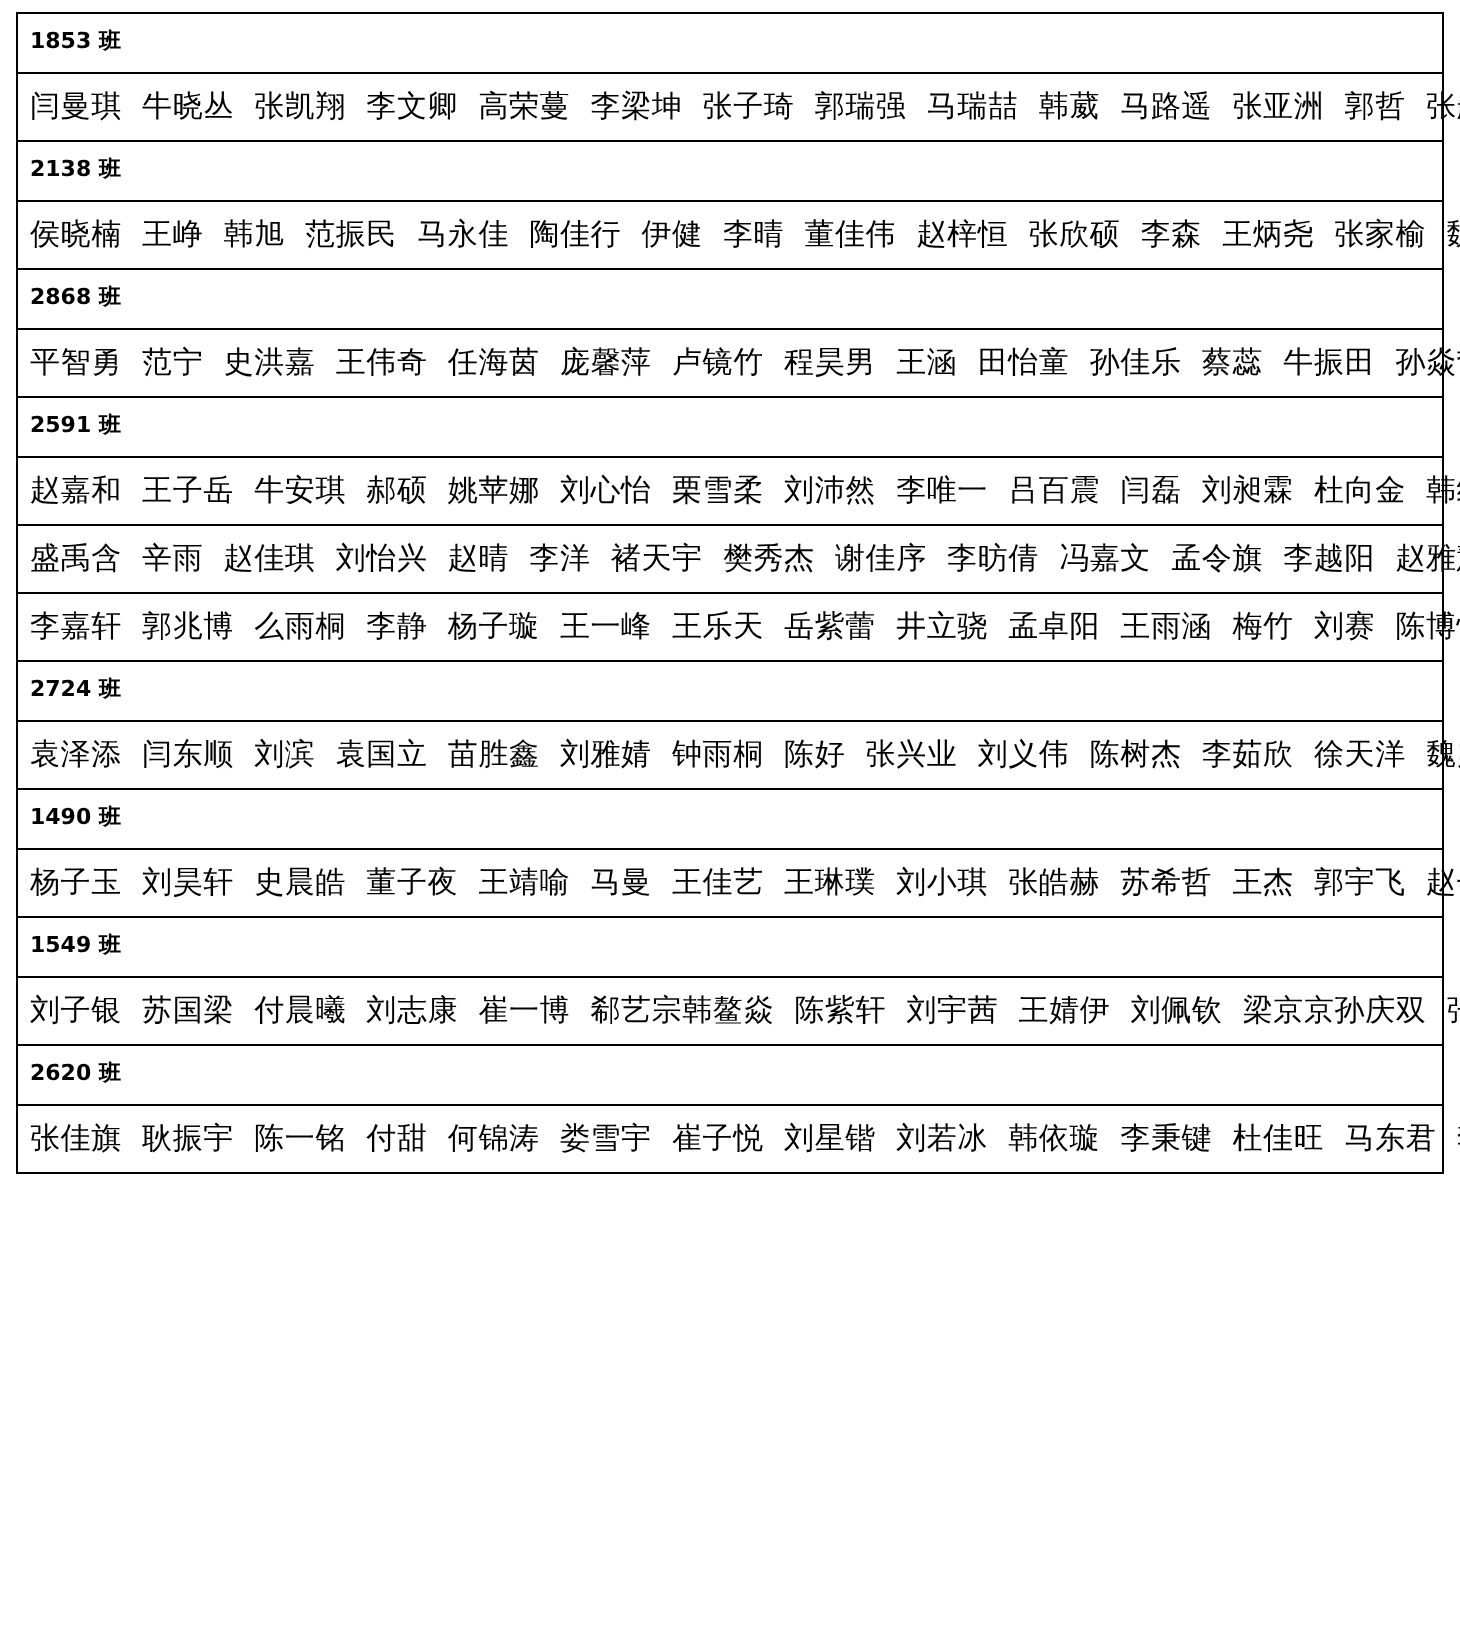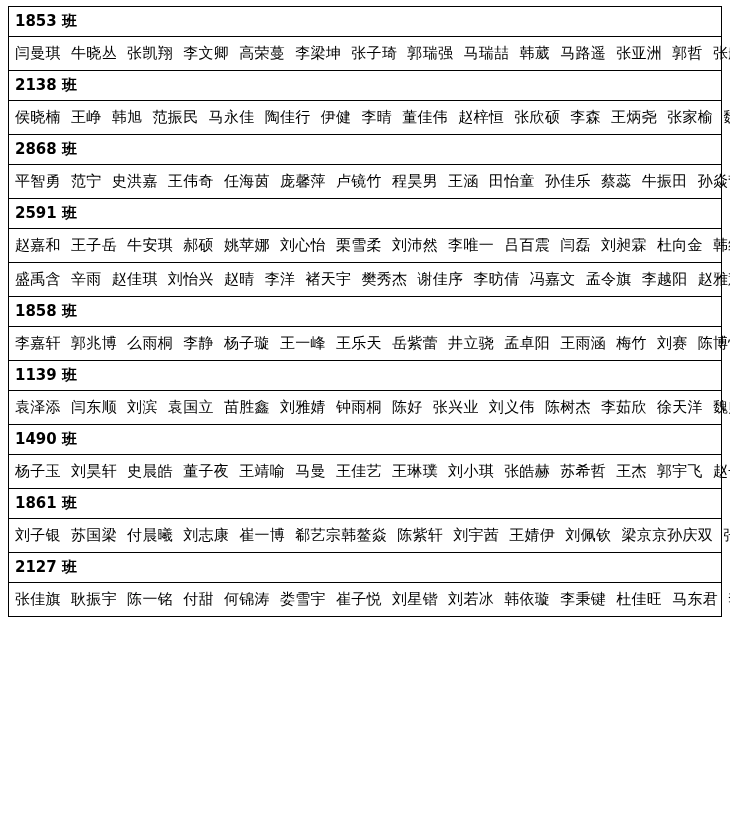--- a/index.html
+++ b/index.html
@@ -21,21 +21,21 @@
     width: 714px;
     border-collapse: collapse;
     table-layout: fixed;
   }
   table.roster td {
     border: 1px solid #000000;
     padding: 3px 6px 4px 6px;
     vertical-align: middle;
   }
   td.class-head {
-    font-size: 15px;
+    font-size: 11px;
     font-weight: bold;
     line-height: 20px;
     height: 22px;
   }
   td.names {
     font-size: 15px;
     line-height: 26px;
     letter-spacing: 0.3px;
     word-break: break-all;
   }
@@ -80,48 +80,45 @@
       </tr>
       <tr>
         <td class="names"><span class="nm">赵嘉和</span><span class="sep">  </span><span class="nm">王子岳</span><span class="sep">  </span><span class="nm">牛安琪</span><span class="sep">  </span><span class="nm">郝硕</span><span class="sep">  </span><span class="nm">姚苹娜</span><span class="sep">  </span><span class="nm">刘心怡</span><span class="sep">  </span><span class="nm">栗雪柔</span><span class="sep">  </span><span class="nm">刘沛然</span><span class="sep">  </span><span class="nm">李唯一</span><span class="sep">  </span><span class="nm">吕百震</span><span class="sep">  </span><span class="nm">闫磊</span><span class="sep">  </span><span class="nm">刘昶霖</span><span class="sep">  </span><span class="nm">杜向金</span><span class="sep">  </span><span class="nm">韩统亮</span></td>
       </tr>
 
       <tr>
         <td class="names"><span class="nm">盛禹含</span><span class="sep">  </span><span class="nm">辛雨</span><span class="sep">  </span><span class="nm">赵佳琪</span><span class="sep">  </span><span class="nm">刘怡兴</span><span class="sep">  </span><span class="nm">赵晴</span><span class="sep">  </span><span class="nm">李洋</span><span class="sep">  </span><span class="nm">褚天宇</span><span class="sep">  </span><span class="nm">樊秀杰</span><span class="sep">  </span><span class="nm">谢佳序</span><span class="sep">  </span><span class="nm">李昉倩</span><span class="sep">  </span><span class="nm">冯嘉文</span><span class="sep">  </span><span class="nm">孟令旗</span><span class="sep">  </span><span class="nm">李越阳</span><span class="sep">  </span><span class="nm">赵雅慧</span></td>
       </tr>
 
       <tr>
-        <td class="class-head">1858 班</td>
-      </tr>
-      <tr>
         <td class="names"><span class="nm">李嘉轩</span><span class="sep">  </span><span class="nm">郭兆博</span><span class="sep">  </span><span class="nm">么雨桐</span><span class="sep">  </span><span class="nm">李静</span><span class="sep">  </span><span class="nm">杨子璇</span><span class="sep">  </span><span class="nm">王一峰</span><span class="sep">  </span><span class="nm">王乐天</span><span class="sep">  </span><span class="nm">岳紫蕾</span><span class="sep">  </span><span class="nm">井立骁</span><span class="sep">  </span><span class="nm">孟卓阳</span><span class="sep">  </span><span class="nm">王雨涵</span><span class="sep">  </span><span class="nm">梅竹</span><span class="sep">  </span><span class="nm">刘赛</span><span class="sep">  </span><span class="nm">陈博恒</span></td>
       </tr>
 
       <tr>
-        <td class="class-head">1139 班</td>
+        <td class="class-head">2724 班</td>
       </tr>
       <tr>
         <td class="names"><span class="nm">袁泽添</span><span class="sep">  </span><span class="nm">闫东顺</span><span class="sep">  </span><span class="nm">刘滨</span><span class="sep">  </span><span class="nm">袁国立</span><span class="sep">  </span><span class="nm">苗胜鑫</span><span class="sep">  </span><span class="nm">刘雅婧</span><span class="sep">  </span><span class="nm">钟雨桐</span><span class="sep">  </span><span class="nm">陈好</span><span class="sep">  </span><span class="nm">张兴业</span><span class="sep">  </span><span class="nm">刘义伟</span><span class="sep">  </span><span class="nm">陈树杰</span><span class="sep">  </span><span class="nm">李茹欣</span><span class="sep">  </span><span class="nm">徐天洋</span><span class="sep">  </span><span class="nm">魏帅豪</span></td>
       </tr>
 
       <tr>
         <td class="class-head">1490 班</td>
       </tr>
       <tr>
         <td class="names"><span class="nm">杨子玉</span><span class="sep">  </span><span class="nm">刘昊轩</span><span class="sep">  </span><span class="nm">史晨皓</span><span class="sep">  </span><span class="nm">董子夜</span><span class="sep">  </span><span class="nm">王靖喻</span><span class="sep">  </span><span class="nm">马曼</span><span class="sep">  </span><span class="nm">王佳艺</span><span class="sep">  </span><span class="nm">王琳璞</span><span class="sep">  </span><span class="nm">刘小琪</span><span class="sep">  </span><span class="nm">张皓赫</span><span class="sep">  </span><span class="nm">苏希哲</span><span class="sep">  </span><span class="nm">王杰</span><span class="sep">  </span><span class="nm">郭宇飞</span><span class="sep">  </span><span class="nm">赵子豪</span></td>
       </tr>
 
       <tr>
-        <td class="class-head">1861 班</td>
+        <td class="class-head">1549 班</td>
       </tr>
       <tr>
         <td class="names"><span class="nm">刘子银</span><span class="sep">  </span><span class="nm">苏国梁</span><span class="sep">  </span><span class="nm">付晨曦</span><span class="sep">  </span><span class="nm">刘志康</span><span class="sep">  </span><span class="nm">崔一博</span><span class="sep">  </span><span class="nm">郗艺宗韩鳌焱</span><span class="sep">  </span><span class="nm">陈紫轩</span><span class="sep">  </span><span class="nm">刘宇茜</span><span class="sep">  </span><span class="nm">王婧伊</span><span class="sep">  </span><span class="nm">刘佩钦</span><span class="sep">  </span><span class="nm">梁京京孙庆双</span><span class="sep">  </span><span class="nm">张梓硕</span></td>
       </tr>
 
       <tr>
-        <td class="class-head">2127 班</td>
+        <td class="class-head">2620 班</td>
       </tr>
       <tr>
         <td class="names"><span class="nm">张佳旗</span><span class="sep">  </span><span class="nm">耿振宇</span><span class="sep">  </span><span class="nm">陈一铭</span><span class="sep">  </span><span class="nm">付甜</span><span class="sep">  </span><span class="nm">何锦涛</span><span class="sep">  </span><span class="nm">娄雪宇</span><span class="sep">  </span><span class="nm">崔子悦</span><span class="sep">  </span><span class="nm">刘星锴</span><span class="sep">  </span><span class="nm">刘若冰</span><span class="sep">  </span><span class="nm">韩依璇</span><span class="sep">  </span><span class="nm">李秉键</span><span class="sep">  </span><span class="nm">杜佳旺</span><span class="sep">  </span><span class="nm">马东君</span><span class="sep">  </span><span class="nm">李博</span></td>
       </tr>
     </tbody>
   </table>
 </div>
 
 </body></html>

